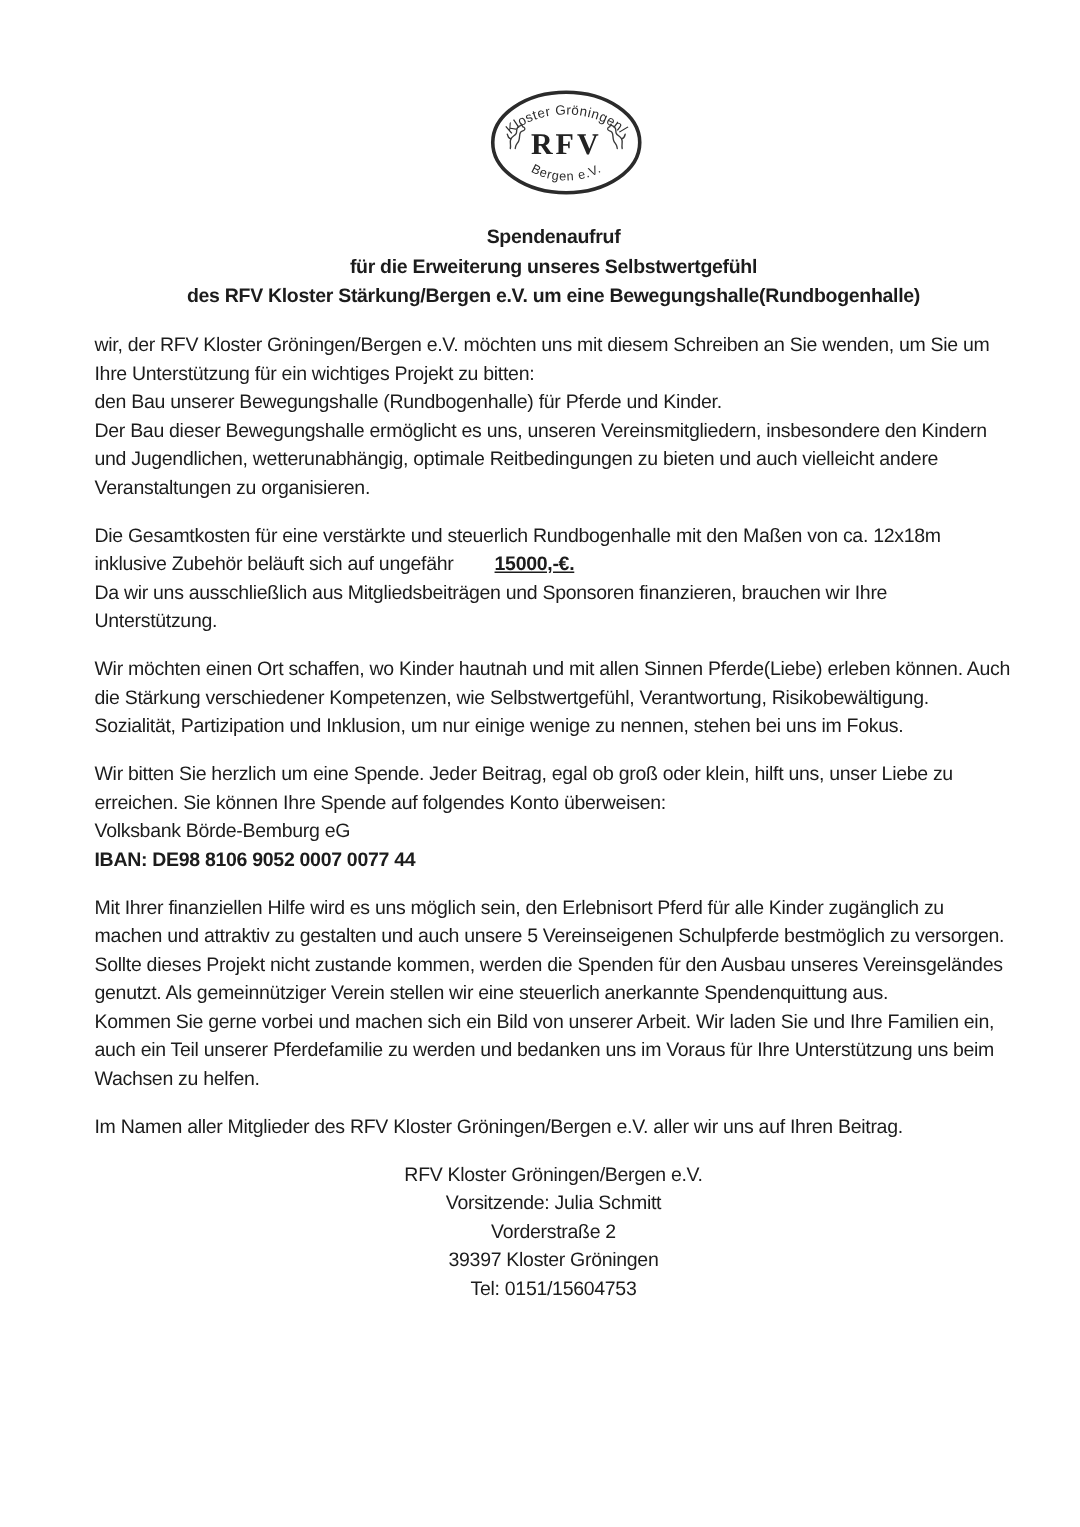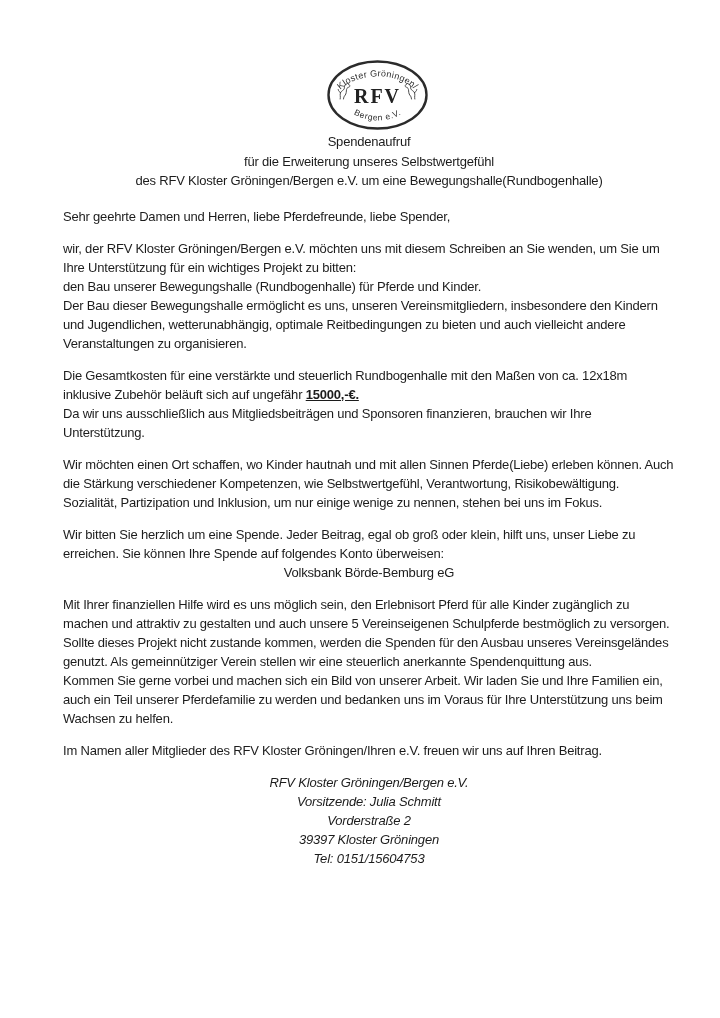--- a/index.html
+++ b/index.html
@@ -20,42 +20,43 @@
     color: #1c1c1c;
   }
   .content { width: 612px; }
   .logo-wrap {
     width: 612px;
     display: flex;
     justify-content: center;
   }
   .logo-wrap svg { transform: translateX(8px); }
   .title-block {
+    margin-top: 16px;
     text-align: center;
-    font-weight: 400;
+    font-weight: 700;
     line-height: 19.5px;
   }
   .para {
     margin: 13px 0 0 0;
     white-space: pre-line;
   }
   .center-line {
-    text-align: center;
+    text-align: left;
     white-space: pre-line;
   }
   .bold { font-weight: 700; }
   .amount {
     font-weight: 700;
     text-decoration: underline;
+    margin-left: 24px;
   }
   .signature {
     margin-top: 13px;
     text-align: center;
     white-space: pre-line;
-    font-style: italic;
   }
   .closing { margin-top: 13px; white-space: pre-line; }
 </style>
 </head>
 <body>
 
 <div class="page">
 
   <div class="logo-wrap">
     <svg width="105" height="74" viewBox="0 0 105 74">
@@ -78,42 +79,42 @@
         <path d="M3.6,10.6 C2.2,10.2 1.5,8.9 1.2,7.5"></path>
       </g>
     </svg>
   </div>
 
   <div class="content">
 
     <div class="title-block">
       <div>Spendenaufruf</div>
       <div>für die Erweiterung unseres Selbstwertgefühl</div>
-      <div>des RFV Kloster Gröningen/Bergen e.V. um eine Bewegungshalle(Rundbogenhalle)</div>
+      <div>des RFV Kloster Stärkung/Bergen e.V. um eine Bewegungshalle(Rundbogenhalle)</div>
     </div>
 
-    <p class="para" style="margin-top:16px">Sehr geehrte Damen und Herren, liebe Pferdefreunde, liebe Spender,</p>
 
     <p class="para">wir, der RFV Kloster Gröningen/Bergen e.V. möchten uns mit diesem Schreiben an Sie wenden, um Sie um Ihre Unterstützung für ein wichtiges Projekt zu bitten:
 den Bau unserer Bewegungshalle (Rundbogenhalle) für Pferde und Kinder.
 Der Bau dieser Bewegungshalle ermöglicht es uns, unseren Vereinsmitgliedern, insbesondere den Kindern und Jugendlichen, wetterunabhängig, optimale Reitbedingungen zu bieten und auch vielleicht andere Veranstaltungen zu organisieren.</p>
 
     <p class="para"><span>Die Gesamtkosten für eine verstärkte und steuerlich Rundbogenhalle mit den Maßen von ca. 12x18m inklusive Zubehör beläuft sich auf ungefähr </span><span class="amount">15000,-€.</span><br><span>Da wir uns ausschließlich aus Mitgliedsbeiträgen und Sponsoren finanzieren, brauchen wir Ihre Unterstützung.</span></p>
 
     <p class="para">Wir möchten einen Ort schaffen, wo Kinder hautnah und mit allen Sinnen Pferde(Liebe) erleben können. Auch die Stärkung verschiedener Kompetenzen, wie Selbstwertgefühl, Verantwortung, Risikobewältigung. Sozialität, Partizipation und Inklusion, um nur einige wenige zu nennen, stehen bei uns im Fokus.</p>
 
     <div>
       <p class="para">Wir bitten Sie herzlich um eine Spende. Jeder Beitrag, egal ob groß oder klein, hilft uns, unser Liebe zu erreichen. Sie können Ihre Spende auf folgendes Konto überweisen:</p>
       <div class="center-line">Volksbank Börde-Bemburg eG</div>
+      <div class="center-line bold">IBAN: DE98 8106 9052 0007 0077 44</div>
     </div>
 
     <p class="para">Mit Ihrer finanziellen Hilfe wird es uns möglich sein, den Erlebnisort Pferd für alle Kinder zugänglich zu machen und attraktiv zu gestalten und auch unsere 5 Vereinseigenen Schulpferde bestmöglich zu versorgen. Sollte dieses Projekt nicht zustande kommen, werden die Spenden für den Ausbau unseres Vereinsgeländes genutzt. Als gemeinnütziger Verein stellen wir eine steuerlich anerkannte Spendenquittung aus.
 Kommen Sie gerne vorbei und machen sich ein Bild von unserer Arbeit. Wir laden Sie und Ihre Familien ein, auch ein Teil unserer Pferdefamilie zu werden und bedanken uns im Voraus für Ihre Unterstützung uns beim Wachsen zu helfen.</p>
 
-    <p class="closing">Im Namen aller Mitglieder des RFV Kloster Gröningen/Ihren e.V. freuen wir uns auf Ihren Beitrag.</p>
+    <p class="closing">Im Namen aller Mitglieder des RFV Kloster Gröningen/Bergen e.V. aller wir uns auf Ihren Beitrag.</p>
 
     <div class="signature">RFV Kloster Gröningen/Bergen e.V.
 Vorsitzende: Julia Schmitt
 Vorderstraße 2
 39397 Kloster Gröningen
 Tel: 0151/15604753</div>
 
   </div>
 </div>
 

